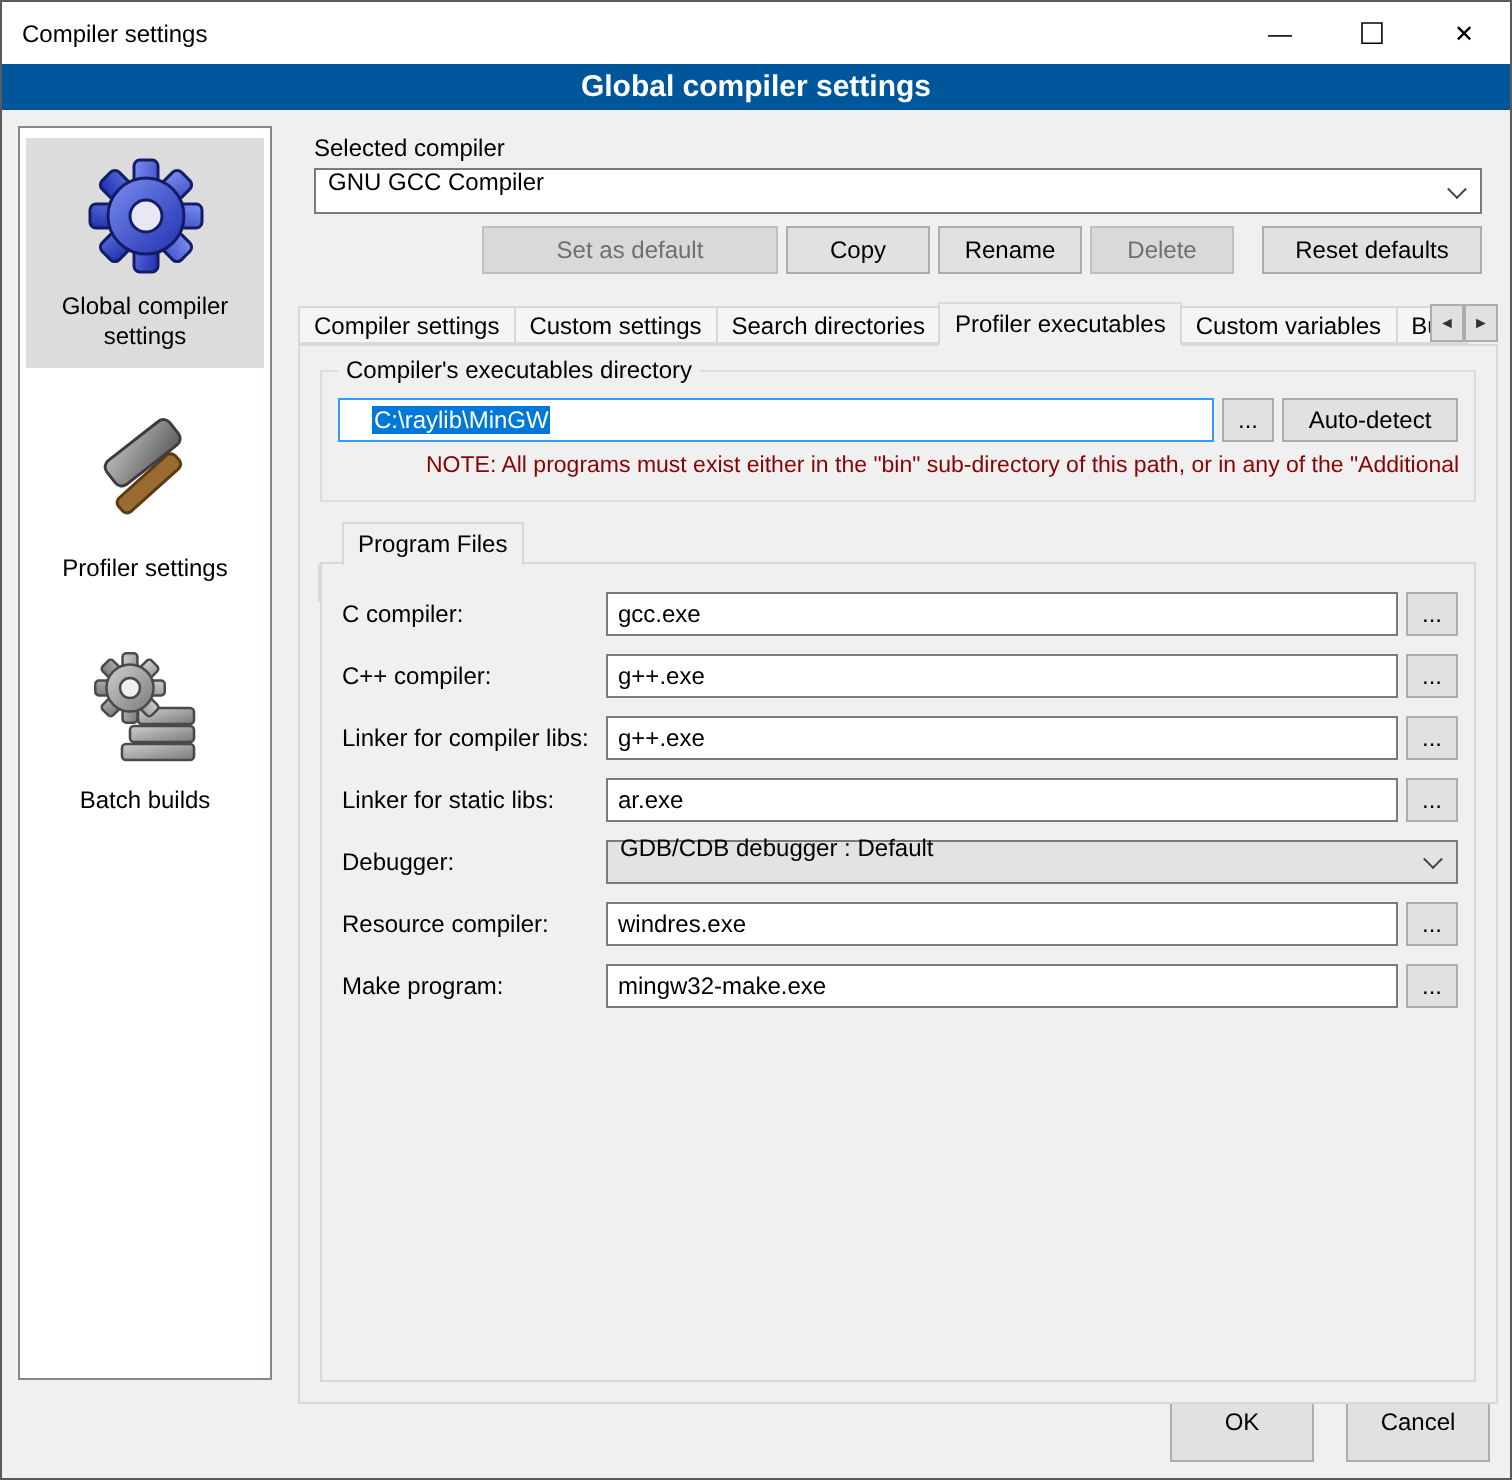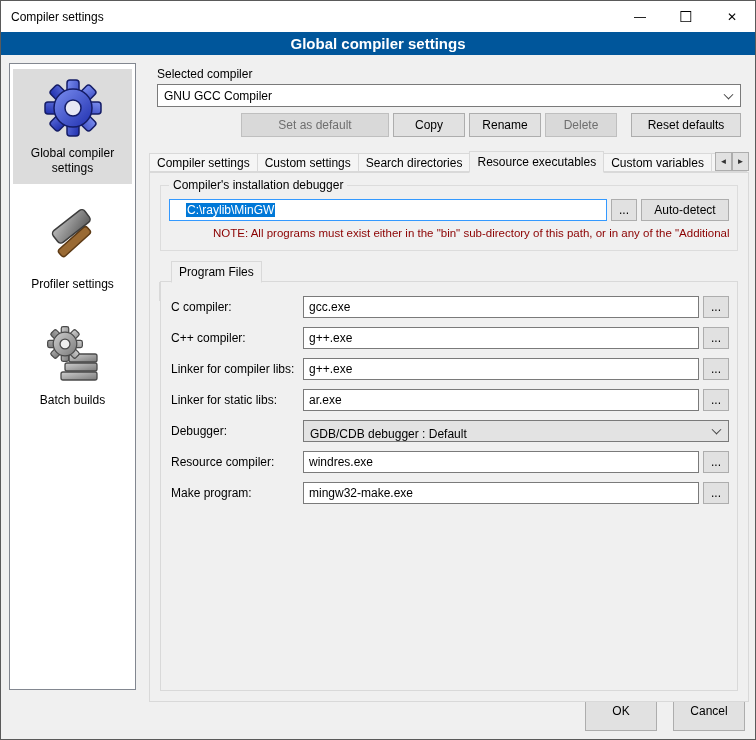--- a/index.html
+++ b/index.html
@@ -22,21 +22,21 @@
   .sidebar { position:absolute; left:8px; top:62px; width:127px; height:627px; background:#fff; border:1px solid #828790; padding-top:5px; }
   .side-item { display:flex; flex-direction:column; align-items:center; padding:6px 2px 8px; margin:0 3px 16px; }
   .side-item.selected { background:#dcdcdc; }
   .side-icon { width:64px; height:64px; }
   .side-label { text-align:center; margin-top:7px; line-height:1.25; }
 
   
   .btn { background:#e1e1e1; border:1px solid #adadad; font-size:12px; font-family:inherit;
          display:flex; align-items:center; justify-content:center; cursor:default; }
   .btn.disabled { background:#d9d9d9; border-color:#bfbfbf; color:#6f6f6f; }
-  .combo { background:#fff; border:1px solid #7a7a7a; display:flex; align-items:center; padding:0 22px 0 6px; position:relative; cursor:default; }
+  .combo { background:#fff; border:1px solid #7a7a7a; display:flex; align-items:center; padding:0 22px 10px 6px; position:relative; cursor:default; }
   .combo.gray { background:#e3e3e3;align-items:flex-end; }
   .chev { position:absolute; right:8px; top:50%; width:7px; height:7px; border-right:1.5px solid #444; border-bottom:1.5px solid #444; transform:translateY(-70%) rotate(45deg); }
   .tinput { border:1px solid #7a7a7a; background:#fff; height:22px; padding:0 5px; font-size:12px; font-family:inherit; width:100%; }
 
   
   .lbl-selected { position:absolute; left:156px; top:66px; }
   .compiler-combo { position:absolute; left:156px; top:83px; width:584px; height:23px; }
   .btn-row { position:absolute; left:156px; top:112px; width:584px; height:24px; display:flex; align-items:stretch; }
   .btn-row .sp { flex:1; }
   .btn-setdef { width:148px; }
@@ -181,33 +181,33 @@
     <div class="btn btn-mid">Copy</div>
     <div class="btn btn-mid">Rename</div>
     <div class="btn disabled btn-mid">Delete</div>
     <div class="btn btn-reset">Reset defaults</div>
   </div>
 
   <div class="tabs">
     <div class="tab">Compiler settings</div>
     <div class="tab">Custom settings</div>
     <div class="tab">Search directories</div>
-    <div class="tab active">Resource executables</div>
+    <div class="tab active">Profiler executables</div>
     <div class="tab">Custom variables</div>
     <div class="tab trunc">Buil</div>
     <div class="tab-scroll">
       <div class="btn">◄</div>
       <div class="btn">►</div>
     </div>
   </div>
 
   <div class="tab-panel">
 
     <div class="groupbox">
-      <span class="groupbox-title">Compiler's installation debugger</span>
+      <span class="groupbox-title">Compiler's executables directory</span>
       <div class="dir-row">
         <div class="install-input">
           <span class="sel">C:\raylib\MinGW</span>
         </div>
         <div class="btn browse-btn">...</div>
         <div class="btn autodetect-btn">Auto-detect</div>
       </div>
       <div class="note-text">NOTE: All programs must exist either in the "bin" sub-directory of this path, or in any of the "Additional</div>
     </div>
 

